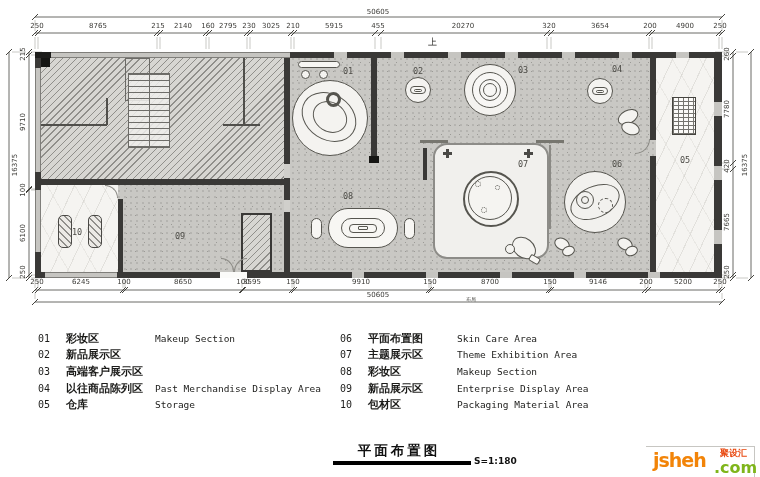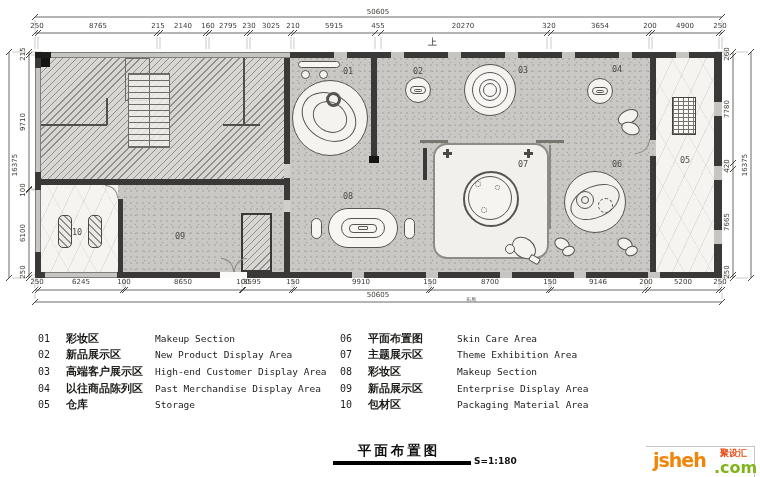--- a/index.html
+++ b/index.html
@@ -272,26 +272,24 @@
 
   <div class="abs" style="left:38px;top:330px;width:300px">
     <div class="lrow">
       <span class="lnum">01</span>
       <span class="lzh">彩妆区</span>
       <span class="len">Makeup Section</span>
     </div>
     <div class="lrow">
       <span class="lnum">02</span>
       <span class="lzh">新品展示区</span>
-      <span class="len">New Product Display Area</span>
     </div>
     <div class="lrow">
       <span class="lnum">03</span>
       <span class="lzh">高端客户展示区</span>
-      <span class="len">High-end Customer Display Area</span>
     </div>
     <div class="lrow">
       <span class="lnum">04</span>
       <span class="lzh">以往商品陈列区</span>
       <span class="len">Past Merchandise Display Area</span>
     </div>
     <div class="lrow">
       <span class="lnum">05</span>
       <span class="lzh">仓库</span>
       <span class="len">Storage</span>

